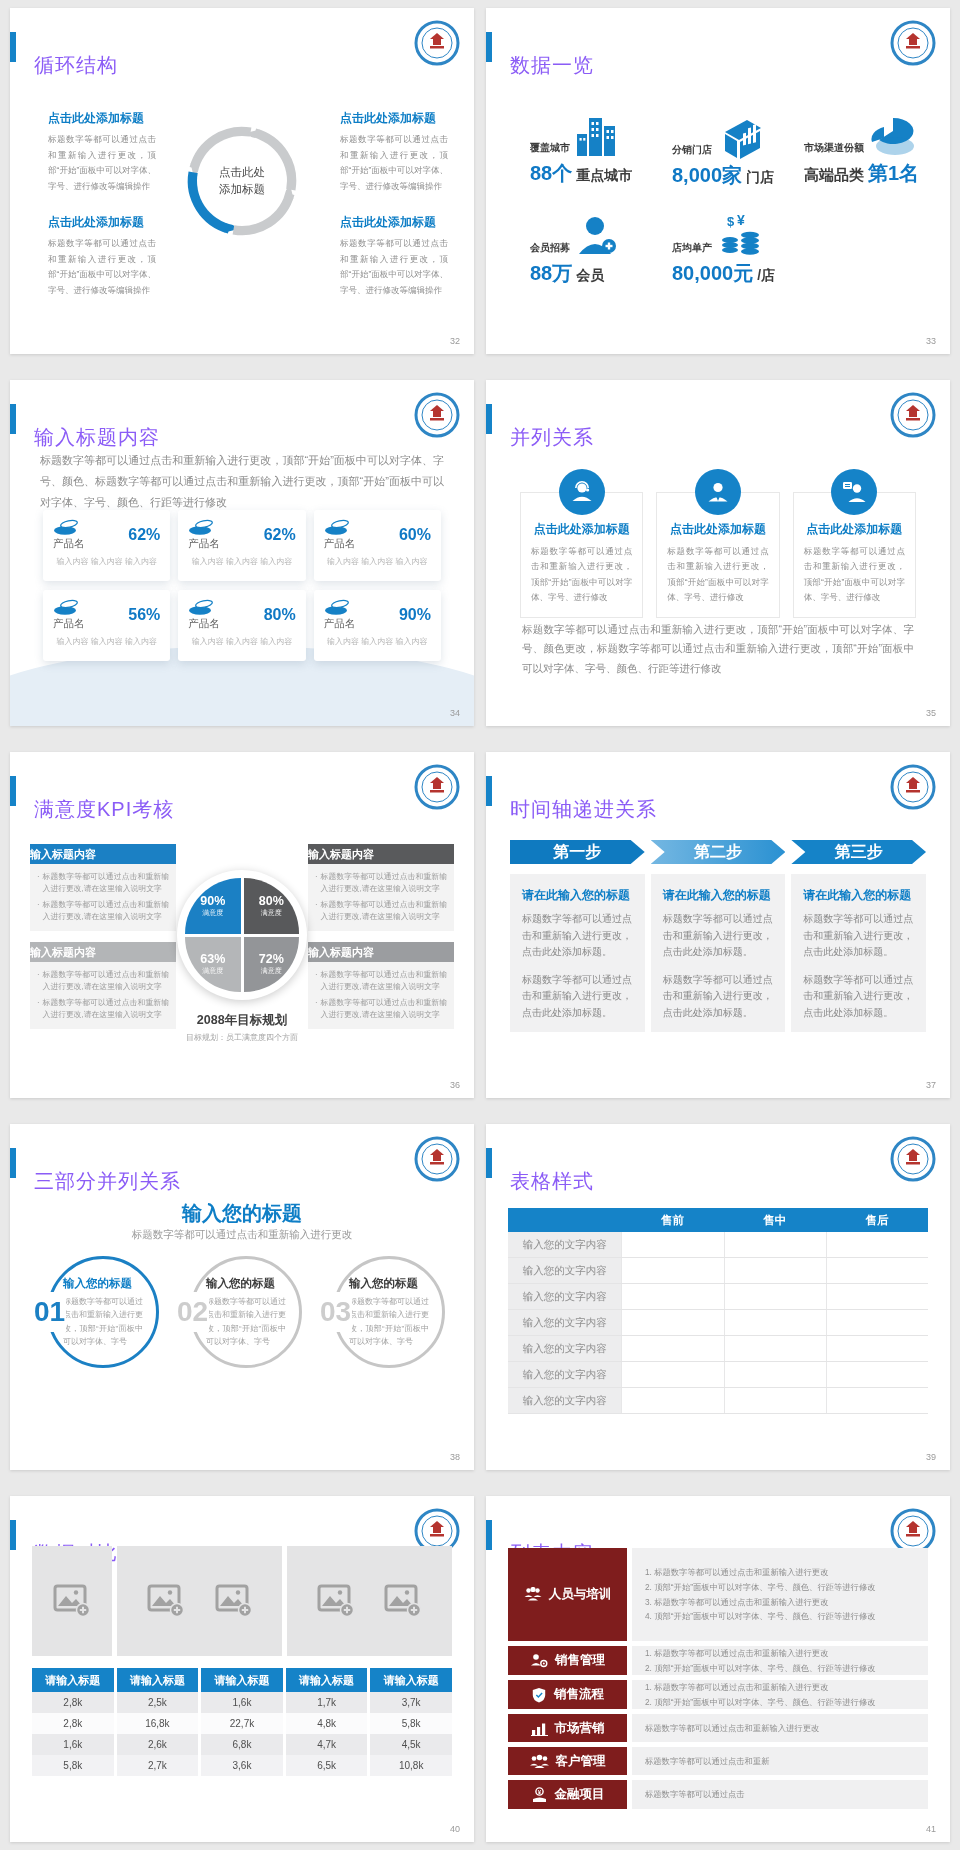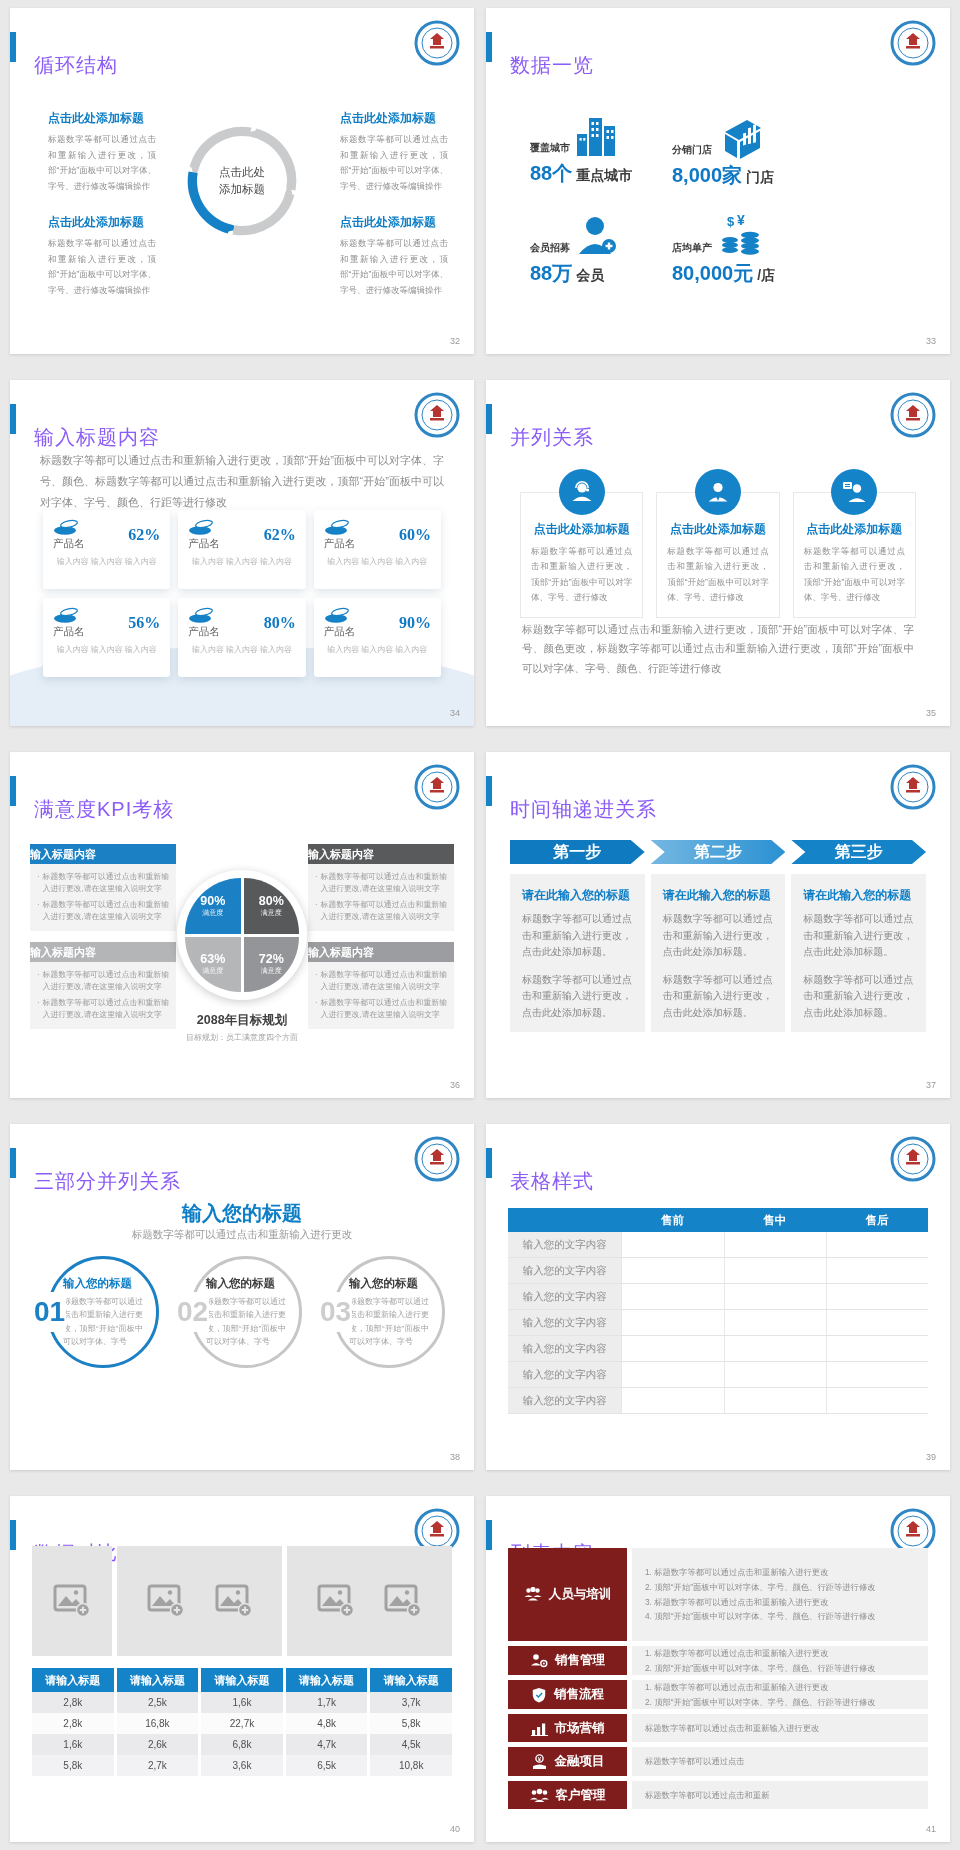--- a/index.html
+++ b/index.html
@@ -29,21 +29,21 @@
   .stat-head{display:flex;align-items:flex-end;gap:5px;}
   .stat-label{font-size:10px;font-weight:bold;color:#3c3c3c;padding-bottom:3px;}
   .stat-line{margin-top:2px;display:flex;align-items:baseline;gap:4px;}
   .stat-big{font-size:20px;font-weight:bold;color:#1079c5;}
   .stat-dark{font-size:14px;font-weight:bold;color:#3c3c3c;}
   .stat-dark2{font-size:15px;font-weight:bold;color:#3c3c3c;}
   
   .s34-intro{position:absolute;left:30px;right:30px;top:70px;font-size:11px;color:#8c8c8c;line-height:1.9;text-align:justify;}
   .s34-wave{position:absolute;left:-60px;right:-60px;bottom:-70px;height:150px;background:#e5eef6;border-radius:50%;}
   .s34-cards{position:absolute;left:33px;top:130px;width:398px;display:grid;grid-template-columns:repeat(3,1fr);gap:9px 8px;z-index:2;}
-  .pcard{position:relative;background:#fff;border-radius:3px;box-shadow:0 3px 9px rgba(110,130,155,.22);padding:8px 10px 14px;height:57px;font-family:Liberation Serif, serif;}
+  .pcard{position:relative;background:#fff;border-radius:3px;box-shadow:0 3px 9px rgba(110,130,155,.22);padding:8px 10px 6px;height:57px;}
   .pcard-top{display:flex;justify-content:space-between;align-items:center;}
   .pcard-name{font-size:10.5px;color:#5f5f5f;margin-top:2px;}
   .pcard-pct{font-size:16px;font-weight:bold;color:#1079c5;}
   .pcard-note{text-align:center;font-size:8px;color:#b5b5b5;margin-top:5px;white-space:nowrap;}
   
   .s35-cards{position:absolute;left:34px;right:34px;top:112px;display:flex;gap:13px;}
   .s35-card{flex:1;position:relative;border:1px solid #e8e8e8;background:#fff;padding:28px 10px 12px;text-align:center;}
   .s35-circ{position:absolute;top:-24px;left:50%;margin-left:-23px;width:46px;height:46px;border-radius:50%;background:#1583c8;
     display:flex;align-items:center;justify-content:center;}
   .s35-card h4{margin:0 0 6px 0;font-size:12px;color:#0e7ec6;}
@@ -222,20 +222,34 @@
               <rect x="31" y="20" width="3" height="16" transform="skewY(-14)"></rect>
               <rect x="36" y="18" width="3" height="18" transform="skewY(-14)"></rect>
             </g>
         </svg>
       </div>
       <div class="stat-line">
         <span class="stat-big">8,000家</span>
         <span class="stat-dark">门店</span>
       </div>
     </div>
+    <div class="stat" style="left:318px;top:108px">
+      <div class="stat-head">
+        <span class="stat-label">市场渠道份额</span>
+        <svg width="48" height="42" viewBox="0 0 48 42" fill="#1581c6">
+          <path d="M24 2 a20 13 0 1 1 -14 22 l14 -9 z"></path>
+            <path d="M6 20 a20 13 0 0 1 12 -15 l0 11 z" transform="translate(-3,6)"></path>
+          <ellipse cx="26" cy="30" rx="19" ry="9" opacity="0.35"></ellipse>
+        </svg>
+      </div>
+      <div class="stat-line">
+        <span class="stat-dark2">高端品类</span>
+        <span class="stat-big">第1名</span>
+      </div>
+    </div>
     <div class="stat" style="left:44px;top:206px">
       <div class="stat-head">
         <span class="stat-label">会员招募</span>
         <svg width="44" height="44" viewBox="0 0 44 44" fill="#1581c6">
           <circle cx="20" cy="12" r="9"></circle>
             <path d="M4 40 Q20 20 36 40 Z"></path>
           <circle cx="34" cy="32" r="7"></circle>
             <g stroke="#fff" stroke-width="2.4">
               <line x1="34" y1="28.5" x2="34" y2="35.5"></line>
               <line x1="30.5" y1="32" x2="37.5" y2="32"></line>
@@ -817,46 +831,46 @@
               <rect x="6" y="6" width="3.2" height="8"></rect>
               <rect x="11" y="2.5" width="3.2" height="11.5"></rect>
               <rect x="0" y="14" width="17" height="1"></rect>
           </svg>
           <span>市场营销</span>
         </div>
         <div class="lval">
           <div>标题数字等都可以通过点击和重新输入进行更改</div>
         </div>
       </div>
-      <div class="lrow h29">
-        <div class="lkey">
-          <svg width="17" height="16" viewBox="0 0 17 16" fill="#fff">
-            <circle cx="8.5" cy="4.5" r="3.6" fill="none" stroke="#fff" stroke-width="1.4"></circle>
-              <text x="6.7" y="7" font-size="6" fill="#fff" font-family="inherit">¥</text>
-            <path d="M2 12 Q8.5 9 15 12 L15 15 L2 15 Z"></path>
-          </svg>
-          <span>金融项目</span>
-        </div>
-        <div class="lval">
-          <div>标题数字等都可以通过点击</div>
-        </div>
-      </div>
       <div class="lrow h28">
         <div class="lkey">
           <svg width="19" height="15" viewBox="0 0 19 15" fill="#fff">
             <circle cx="4" cy="4.5" r="2.3"></circle>
               <circle cx="15" cy="4.5" r="2.3"></circle>
               <circle cx="9.5" cy="3.5" r="2.8"></circle>
             <path d="M0 11.5 Q4 8 8 11.5 Z"></path>
               <path d="M11 11.5 Q15 8 19 11.5 Z"></path>
               <path d="M4.5 14 Q9.5 9.5 14.5 14 Z"></path>
           </svg>
           <span>客户管理</span>
         </div>
         <div class="lval">
           <div>标题数字等都可以通过点击和重新</div>
         </div>
       </div>
+      <div class="lrow h29">
+        <div class="lkey">
+          <svg width="17" height="16" viewBox="0 0 17 16" fill="#fff">
+            <circle cx="8.5" cy="4.5" r="3.6" fill="none" stroke="#fff" stroke-width="1.4"></circle>
+              <text x="6.7" y="7" font-size="6" fill="#fff" font-family="inherit">¥</text>
+            <path d="M2 12 Q8.5 9 15 12 L15 15 L2 15 Z"></path>
+          </svg>
+          <span>金融项目</span>
+        </div>
+        <div class="lval">
+          <div>标题数字等都可以通过点击</div>
+        </div>
+      </div>
     </div>
     <div class="page-num">41</div>
   </div>
 
 </div>
 
 </body></html>

